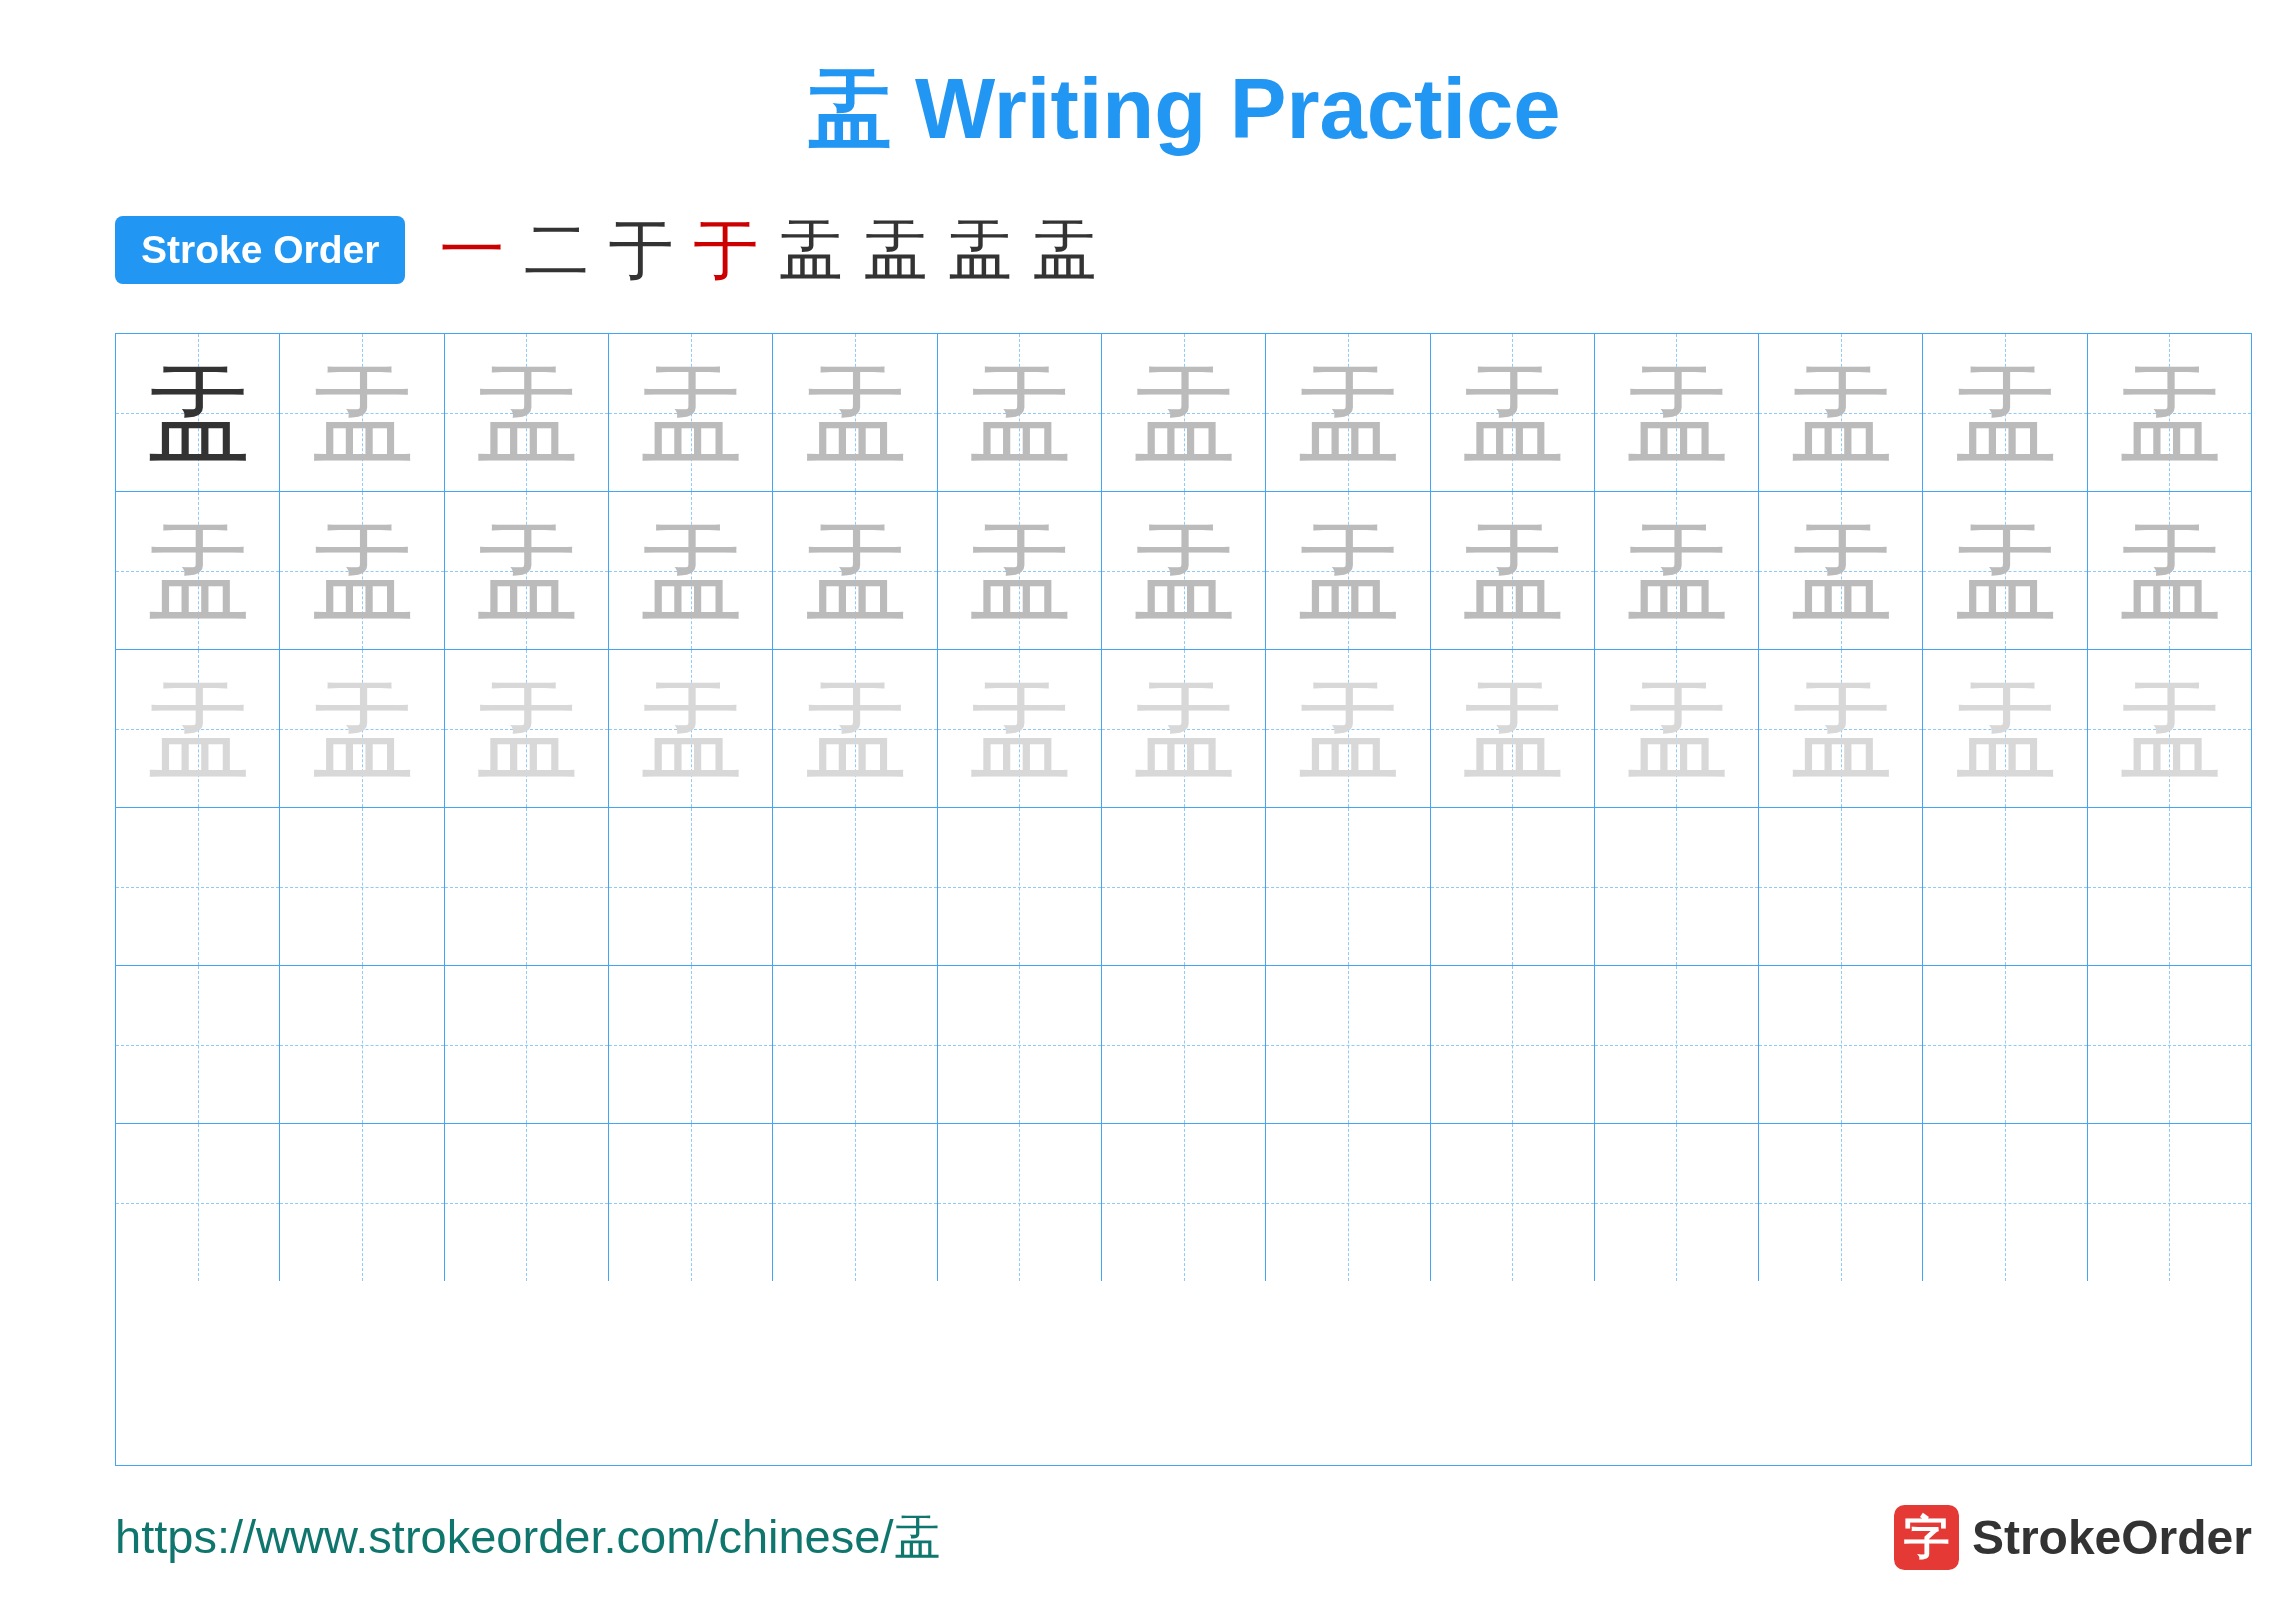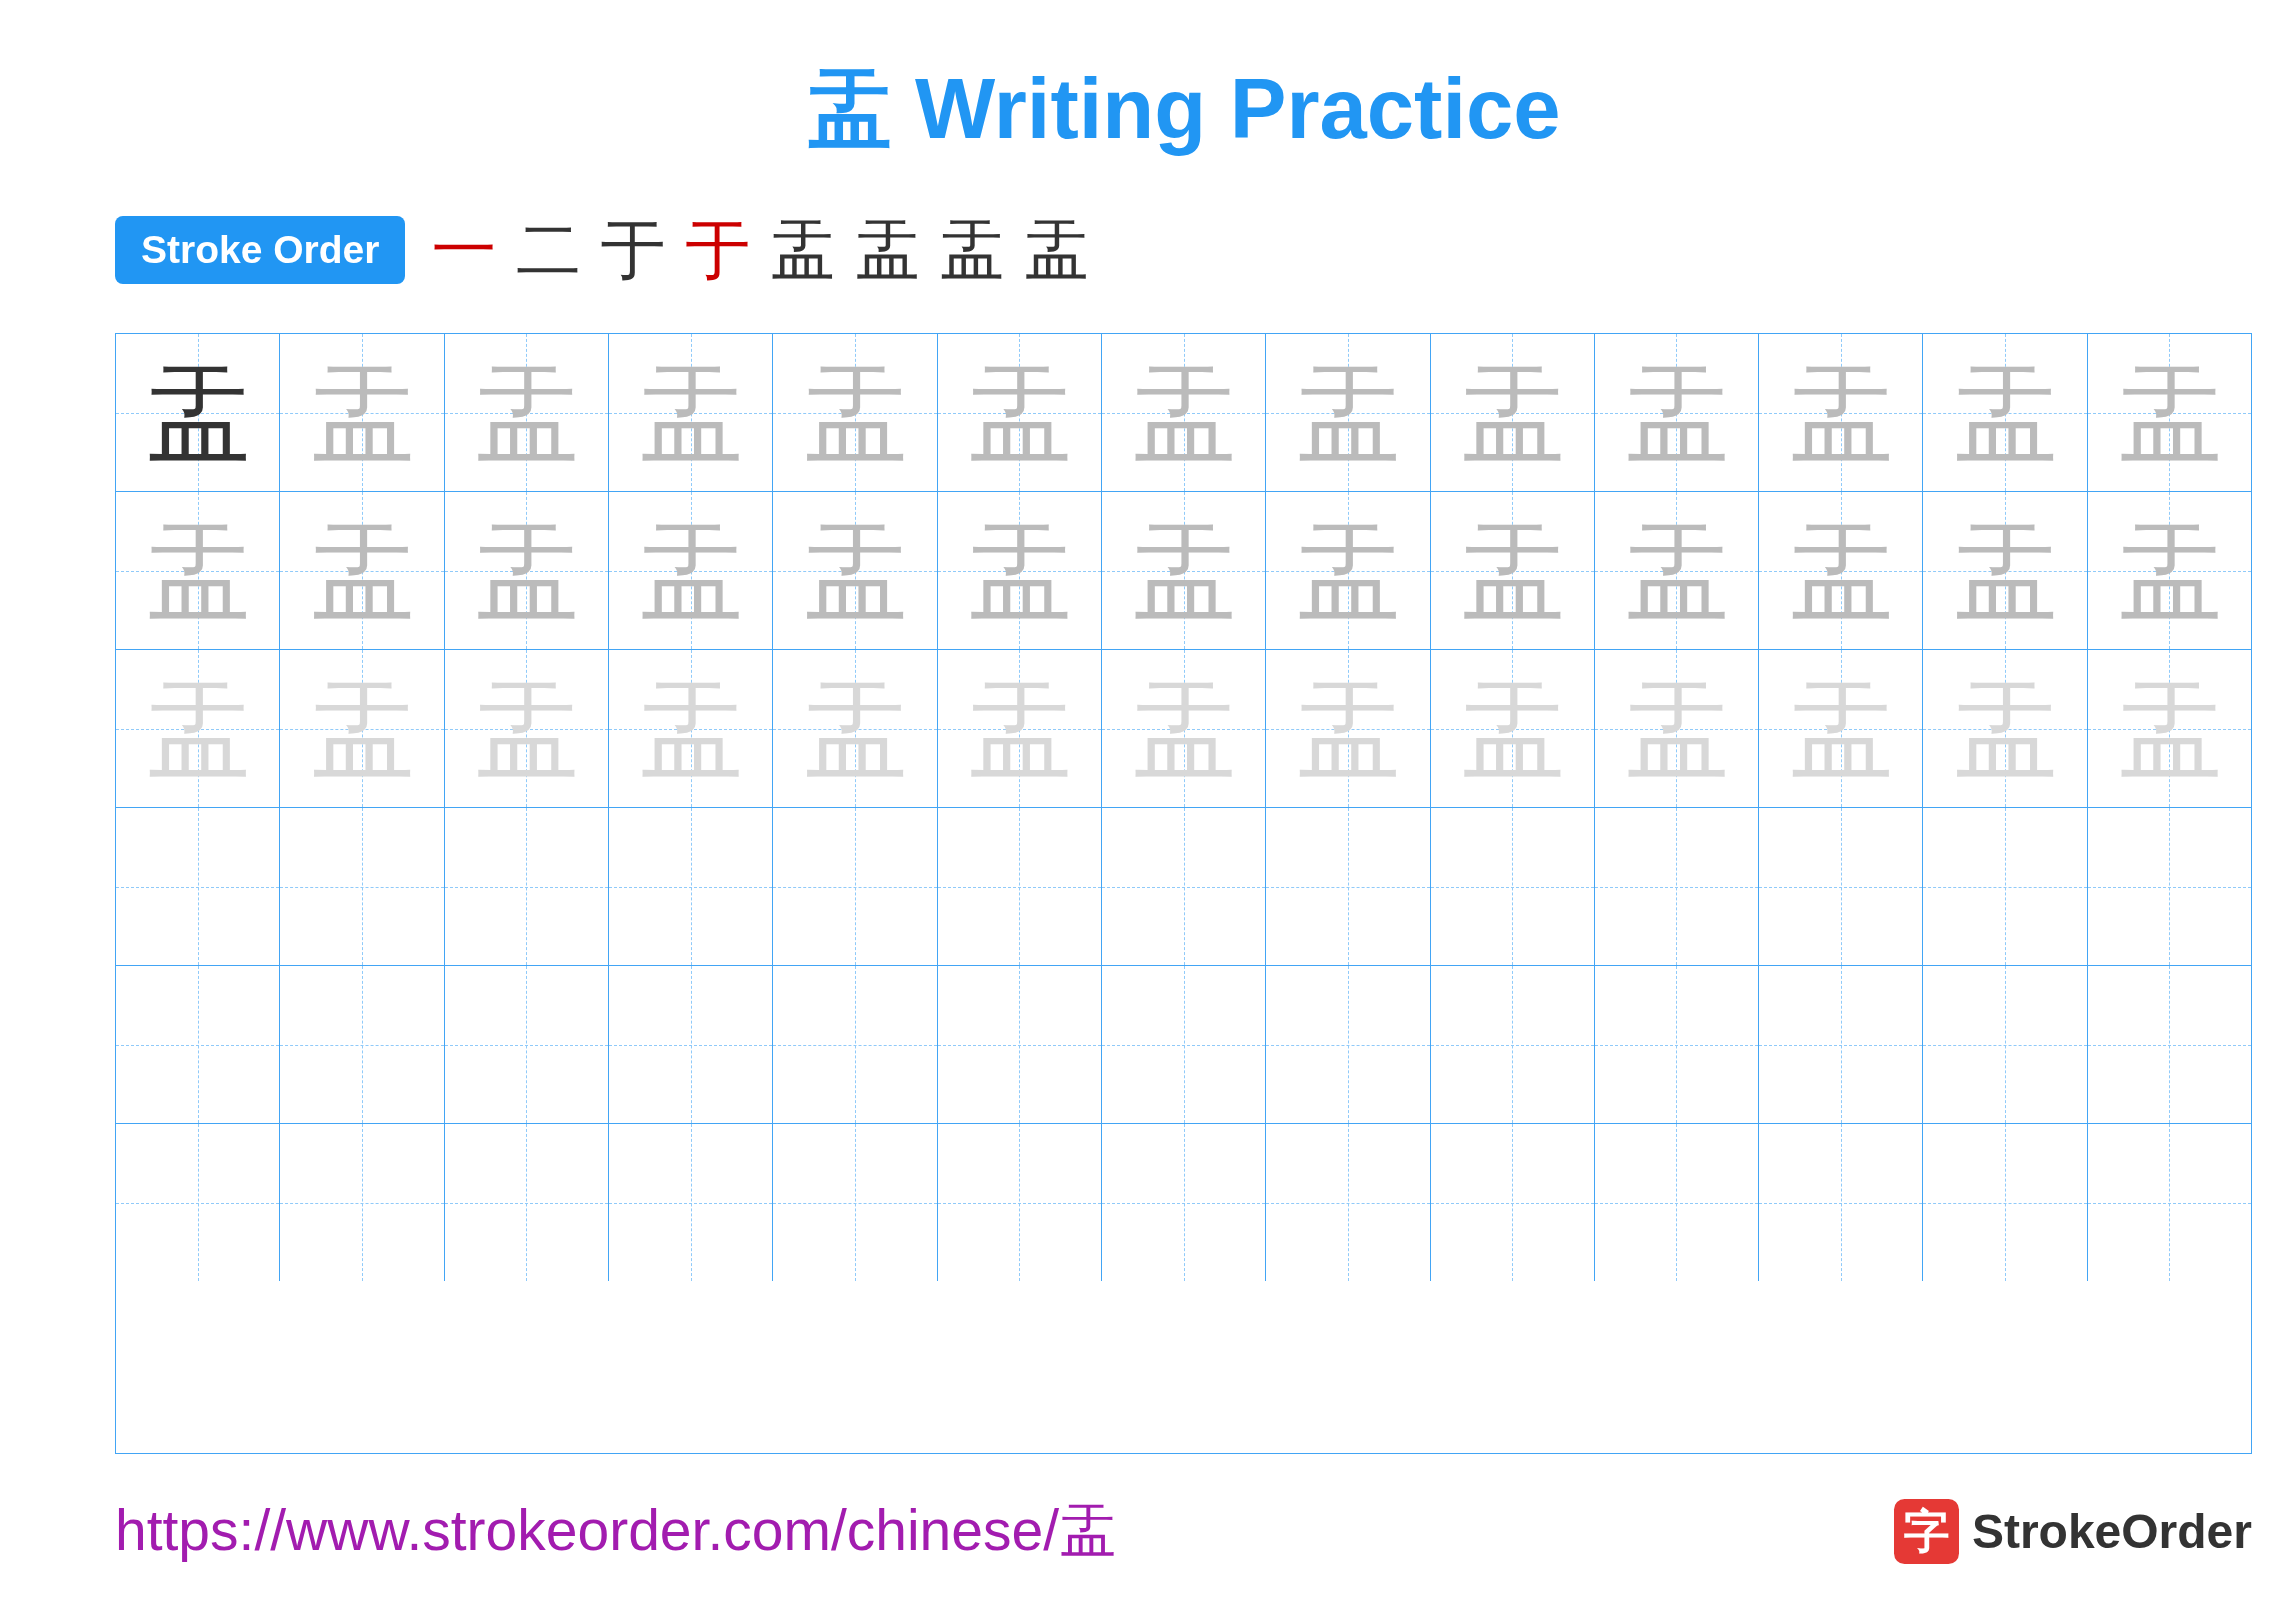--- a/index.html
+++ b/index.html
@@ -29,21 +29,21 @@
       font-weight: bold;
       margin-bottom: 39px;
       text-align: center;
     }
 
     .stroke-order-section {
       display: flex;
       align-items: center;
       width: 100%;
       margin-bottom: 39px;
-      gap: 26px;
+      gap: 34px;
     }
 
     .stroke-order-badge {
       background: #2196F3;
       color: white;
       font-size: 39px;
       font-weight: bold;
       padding: 11.8px 26px;
       border-radius: 7.9px;
       white-space: nowrap;
@@ -129,22 +129,22 @@
 
     .footer {
       display: flex;
       justify-content: space-between;
       align-items: center;
       width: 100%;
       margin-top: 39px;
     }
 
     .footer-url {
-      font-size: 57px;
-      color: #a21caf;
+      font-size: 47px;
+      color: #0f766e;
     }
 
     .footer-logo {
       display: flex;
       align-items: center;
       gap: 13px;
     }
 
     .footer-logo-icon {
       width: 65px;

